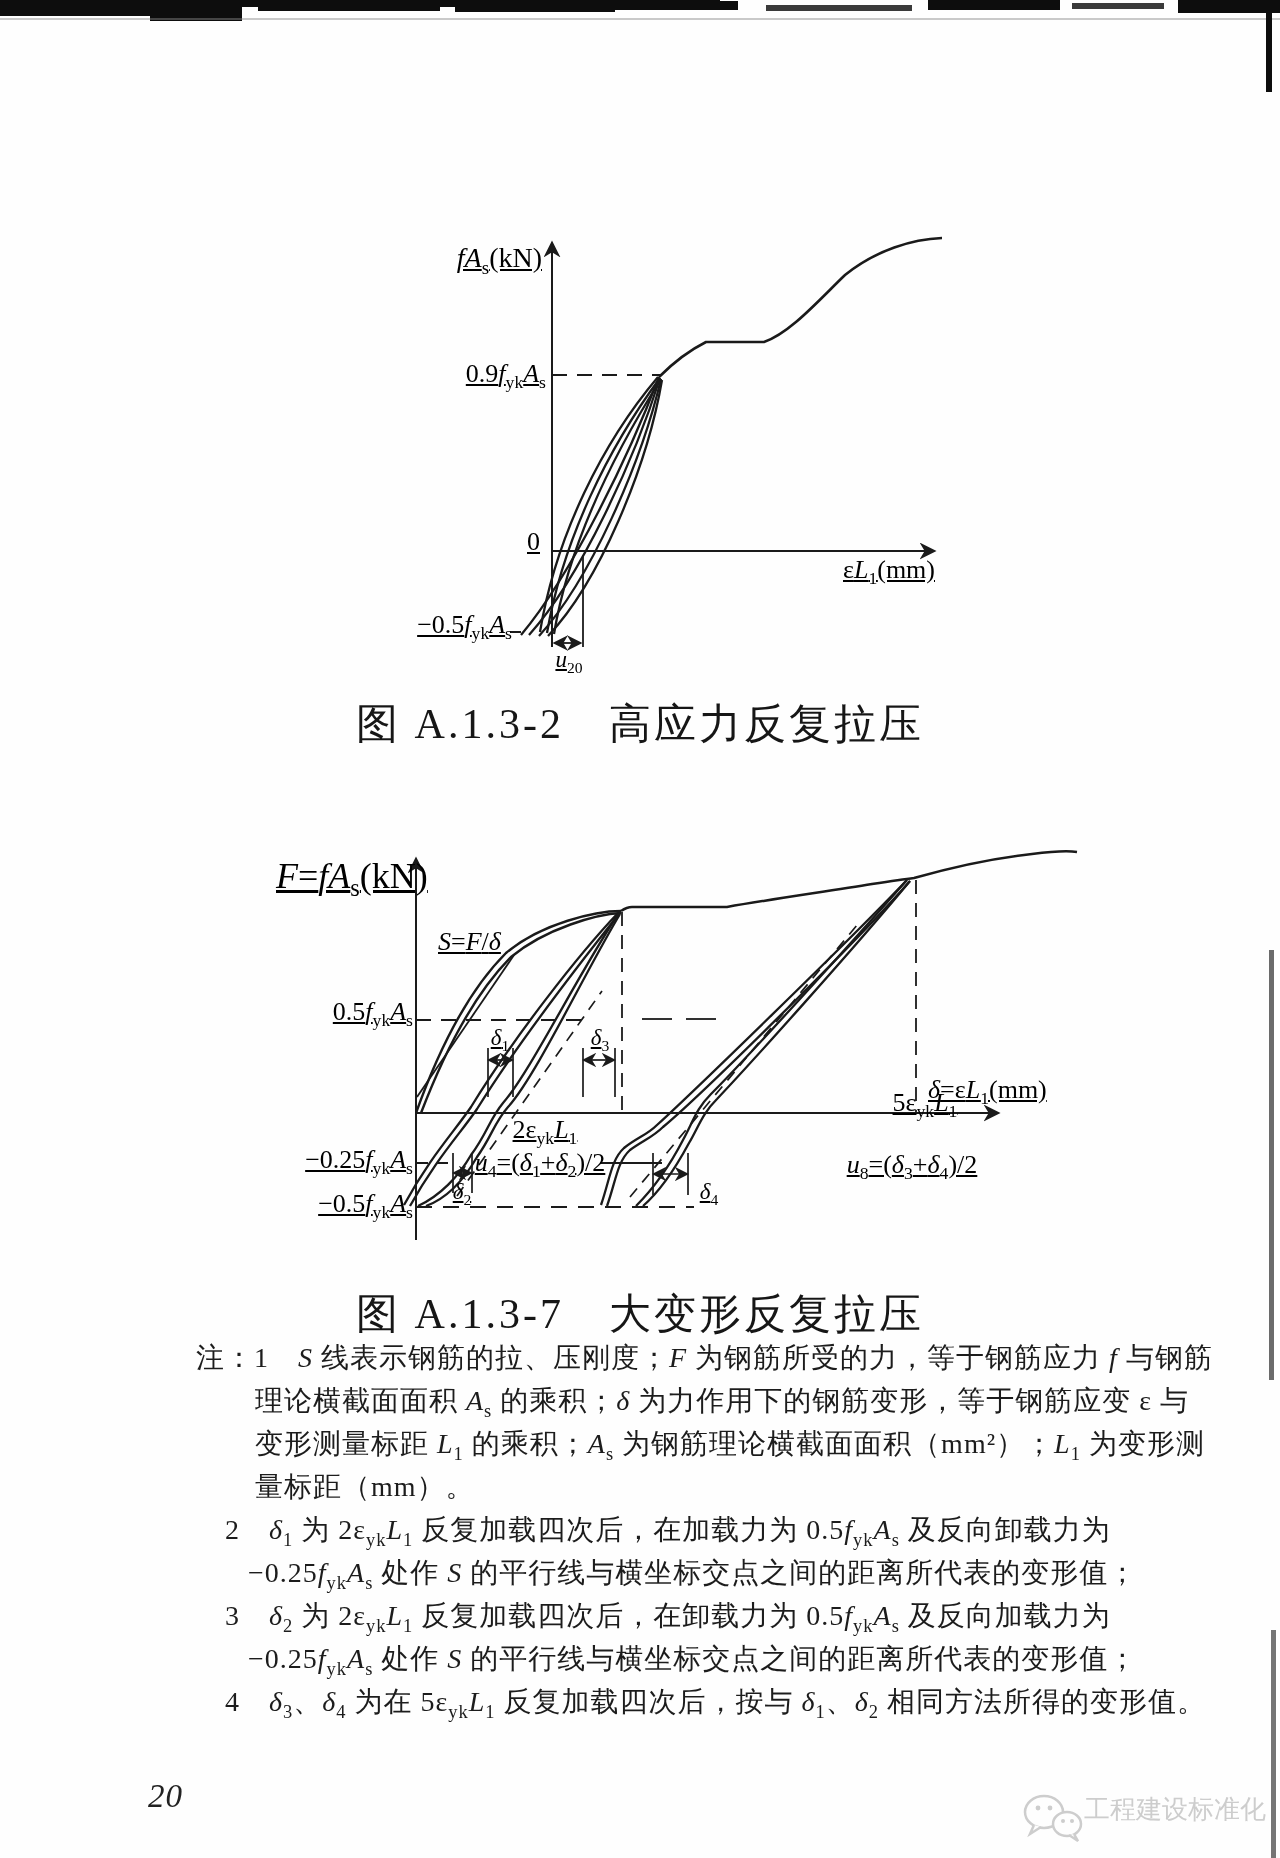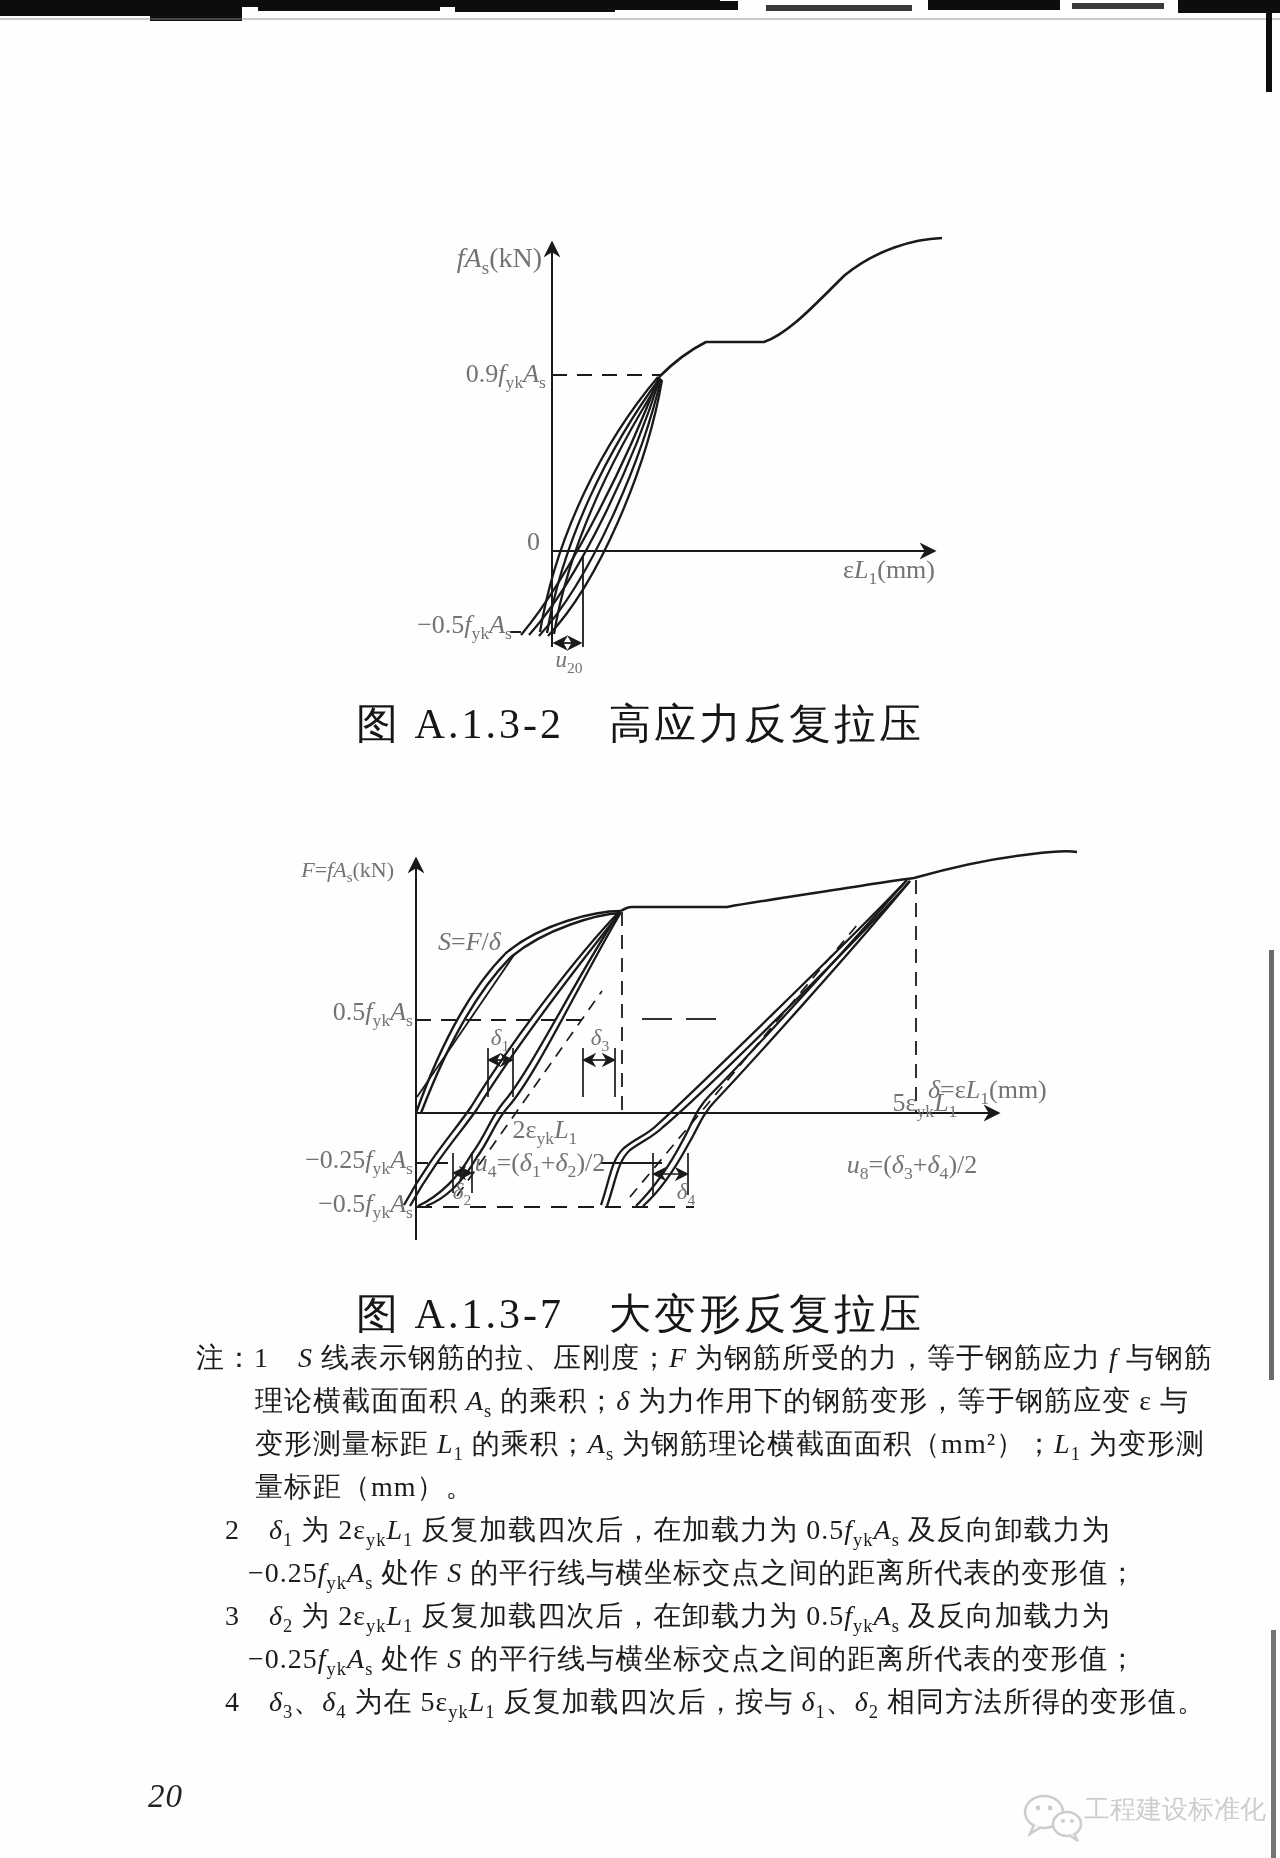--- a/index.html
+++ b/index.html
@@ -8,21 +8,21 @@
     font-family:"Liberation Serif","DejaVu Serif",serif;color:#1a1a1a;
     overflow:hidden;
   }
   
   .art{position:absolute;background:#0d0d0d;}
   .art.gray{background:#8a8a8a;}
   .art.soft{background:#3a3a3a;}
   
   .flabel{
     position:absolute;font-size:26px;line-height:1.05;white-space:nowrap;
-    color:#737373;font-family:"Liberation Serif","DejaVu Serif",serif;
+    color:#000000;font-family:"Liberation Serif","DejaVu Serif",serif;text-decoration:underline;
   }
   .flabel sub{font-size:68%;line-height:0;}
   .flabel.right{text-align:right;}
   .flabel.center{text-align:center;}
   .flabel.small{font-size:23px;}
   
   .caption{
     position:absolute;left:0;width:1280px;text-align:center;
     font-size:42px;letter-spacing:3px;color:#161616;
   }
@@ -164,33 +164,33 @@
       <path d="M163,308 V348"></path>
         <path d="M182,308 V348"></path>
       <path d="M164,328 L181,328" marker-start="url(#ar)" marker-end="url(#ar)"></path>
       <path d="M363,308 V350"></path>
         <path d="M398,308 V350"></path>
       <path d="M364,329 L397,329" marker-start="url(#ar)" marker-end="url(#ar)"></path>
     </g>
   </g>
 </svg>
 
-<div class="flabel right" style="left:264px;top:858px;width:130px;font-size:22px;"><i>F</i>=<i>fA</i><sub>s</sub>(kN)</div>
+<div class="flabel right" style="left:276px;top:858px;width:130px;font-size:36px;"><i>F</i>=<i>fA</i><sub>s</sub>(kN)</div>
 <div class="flabel" style="left:438px;top:928px;"><i>S</i>=<i>F</i>/<i>δ</i></div>
 <div class="flabel right" style="left:295px;top:998px;width:118px;">0.5<i>f</i><sub>yk</sub><i>A</i><sub>s</sub></div>
 <div class="flabel center small" style="left:480px;top:1026px;width:40px;"><i>δ</i><sub>1</sub></div>
 <div class="flabel center small" style="left:580px;top:1026px;width:40px;"><i>δ</i><sub>3</sub></div>
 <div class="flabel center" style="left:495px;top:1116px;width:100px;">2ε<sub>yk</sub><i>L</i><sub>1</sub></div>
 <div class="flabel center" style="left:450px;top:1149px;width:180px;"><i>u</i><sub>4</sub>=(<i>δ</i><sub>1</sub>+<i>δ</i><sub>2</sub>)/2</div>
 <div class="flabel center" style="left:875px;top:1089px;width:100px;">5ε<sub>yk</sub><i>L</i><sub>1</sub></div>
 <div class="flabel center" style="left:822px;top:1151px;width:180px;"><i>u</i><sub>8</sub>=(<i>δ</i><sub>3</sub>+<i>δ</i><sub>4</sub>)/2</div>
 <div class="flabel right" style="left:275px;top:1146px;width:138px;">−0.25<i>f</i><sub>yk</sub><i>A</i><sub>s</sub></div>
 <div class="flabel right" style="left:281px;top:1190px;width:132px;">−0.5<i>f</i><sub>yk</sub><i>A</i><sub>s</sub></div>
 <div class="flabel center small" style="left:442px;top:1180px;width:40px;"><i>δ</i><sub>2</sub></div>
-<div class="flabel center small" style="left:666px;top:1180px;width:40px;"><i>δ</i><sub>4</sub></div>
+<div class="flabel center small" style="left:689px;top:1180px;width:40px;"><i>δ</i><sub>4</sub></div>
 <div class="flabel" style="left:928px;top:1076px;"><i>δ</i>=ε<i>L</i><sub>1</sub>(mm)</div>
 
 <div class="caption" style="top:1286px;">图 A.1.3-7　大变形反复拉压</div>
 
 <div id="notes-block">
     <div class="note-line" style="left: 196px; top: 0px; text-align: center;">注：1　<i>S</i> 线表示钢筋的拉、压刚度；<i>F</i> 为钢筋所受的力，等于钢筋应力 <i>f</i> 与钢筋</div>
     <div class="note-line" style="left: 255px; top: 43px;">理论横截面面积 <i>A</i><sub>s</sub> 的乘积；<i>δ</i> 为力作用下的钢筋变形，等于钢筋应变 ε 与</div>
     <div class="note-line" style="left: 255px; top: 86px;">变形测量标距 <i>L</i><sub>1</sub> 的乘积；<i>A</i><sub>s</sub> 为钢筋理论横截面面积（mm²）；<i>L</i><sub>1</sub> 为变形测</div>
     <div class="note-line" style="left: 255px; top: 129px;">量标距（mm）。</div>
     <div class="note-line" style="left: 225px; top: 172px;">2　<i>δ</i><sub>1</sub> 为 2ε<sub>yk</sub><i>L</i><sub>1</sub> 反复加载四次后，在加载力为 0.5<i>f</i><sub>yk</sub><i>A</i><sub>s</sub> 及反向卸载力为</div>

